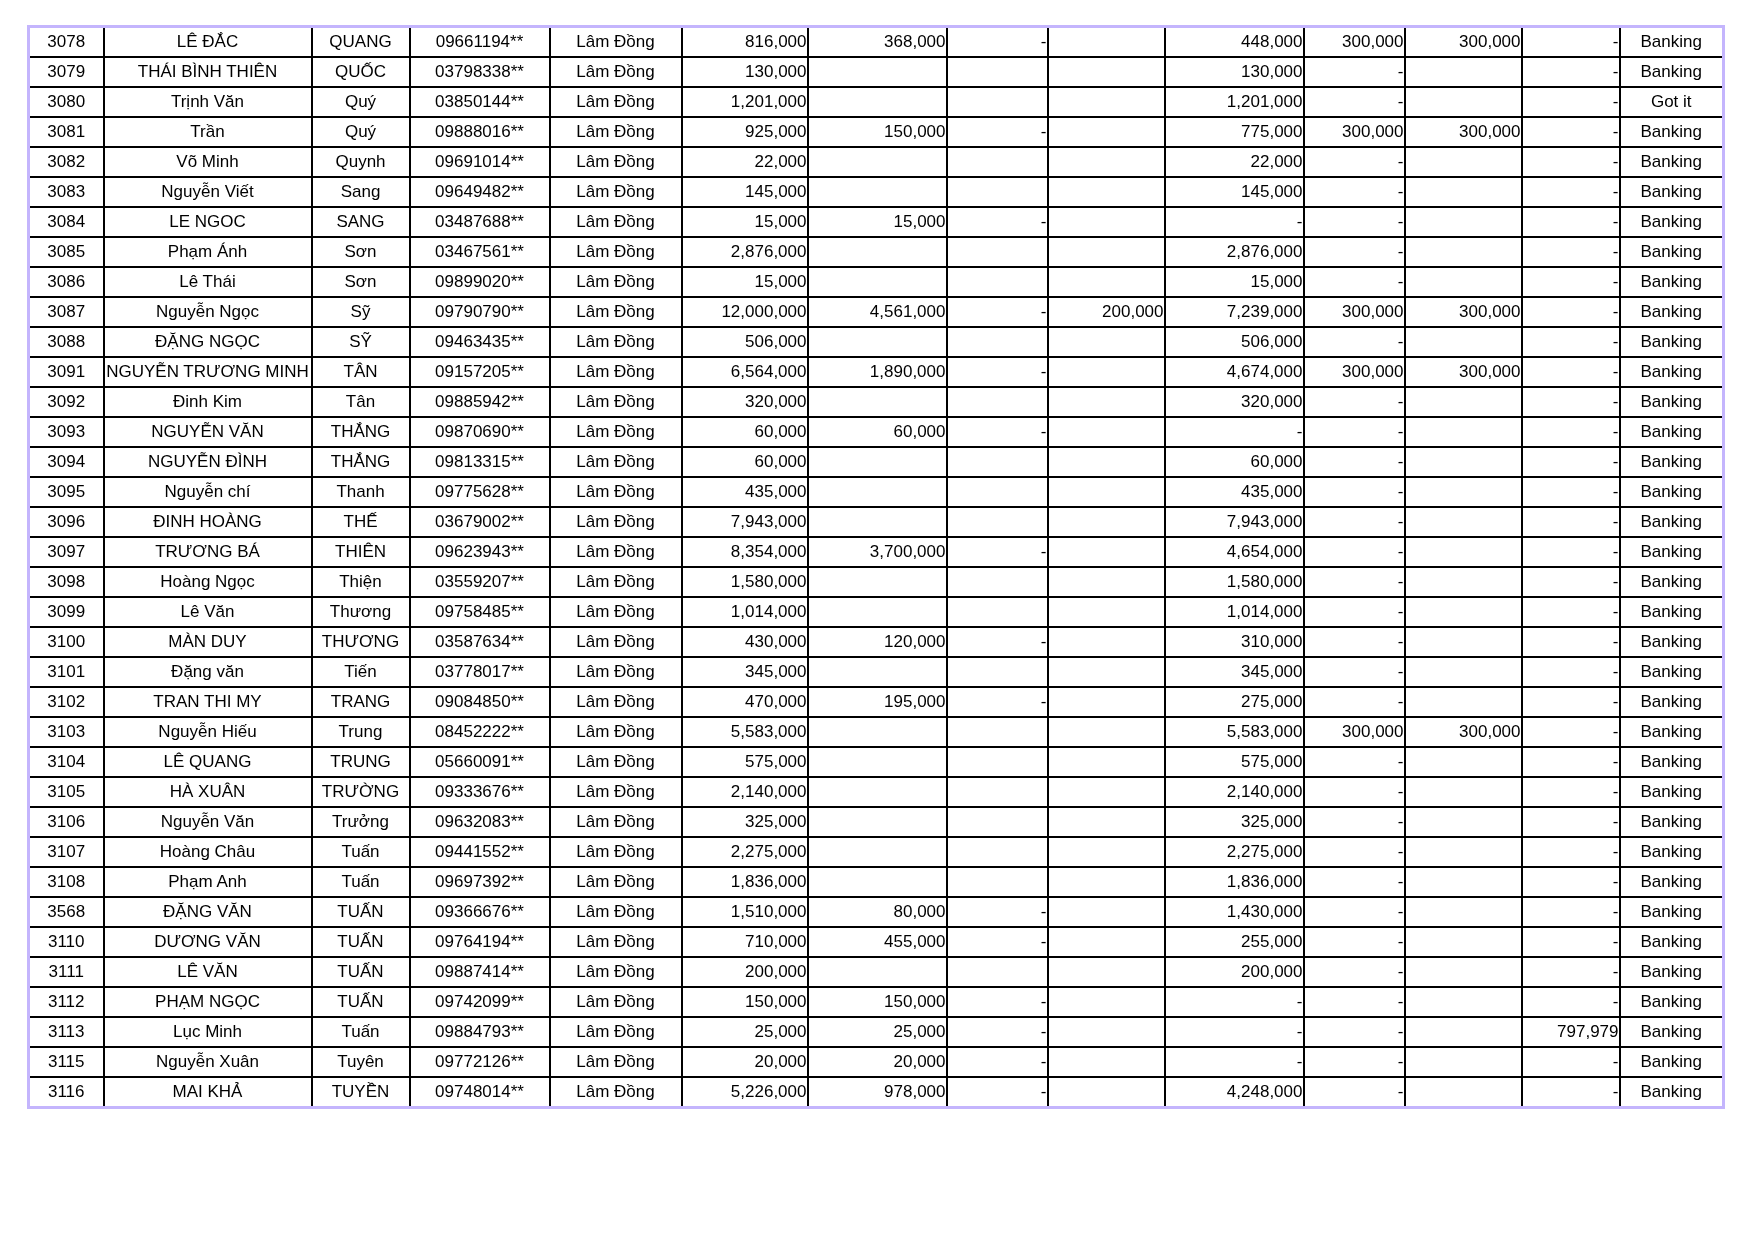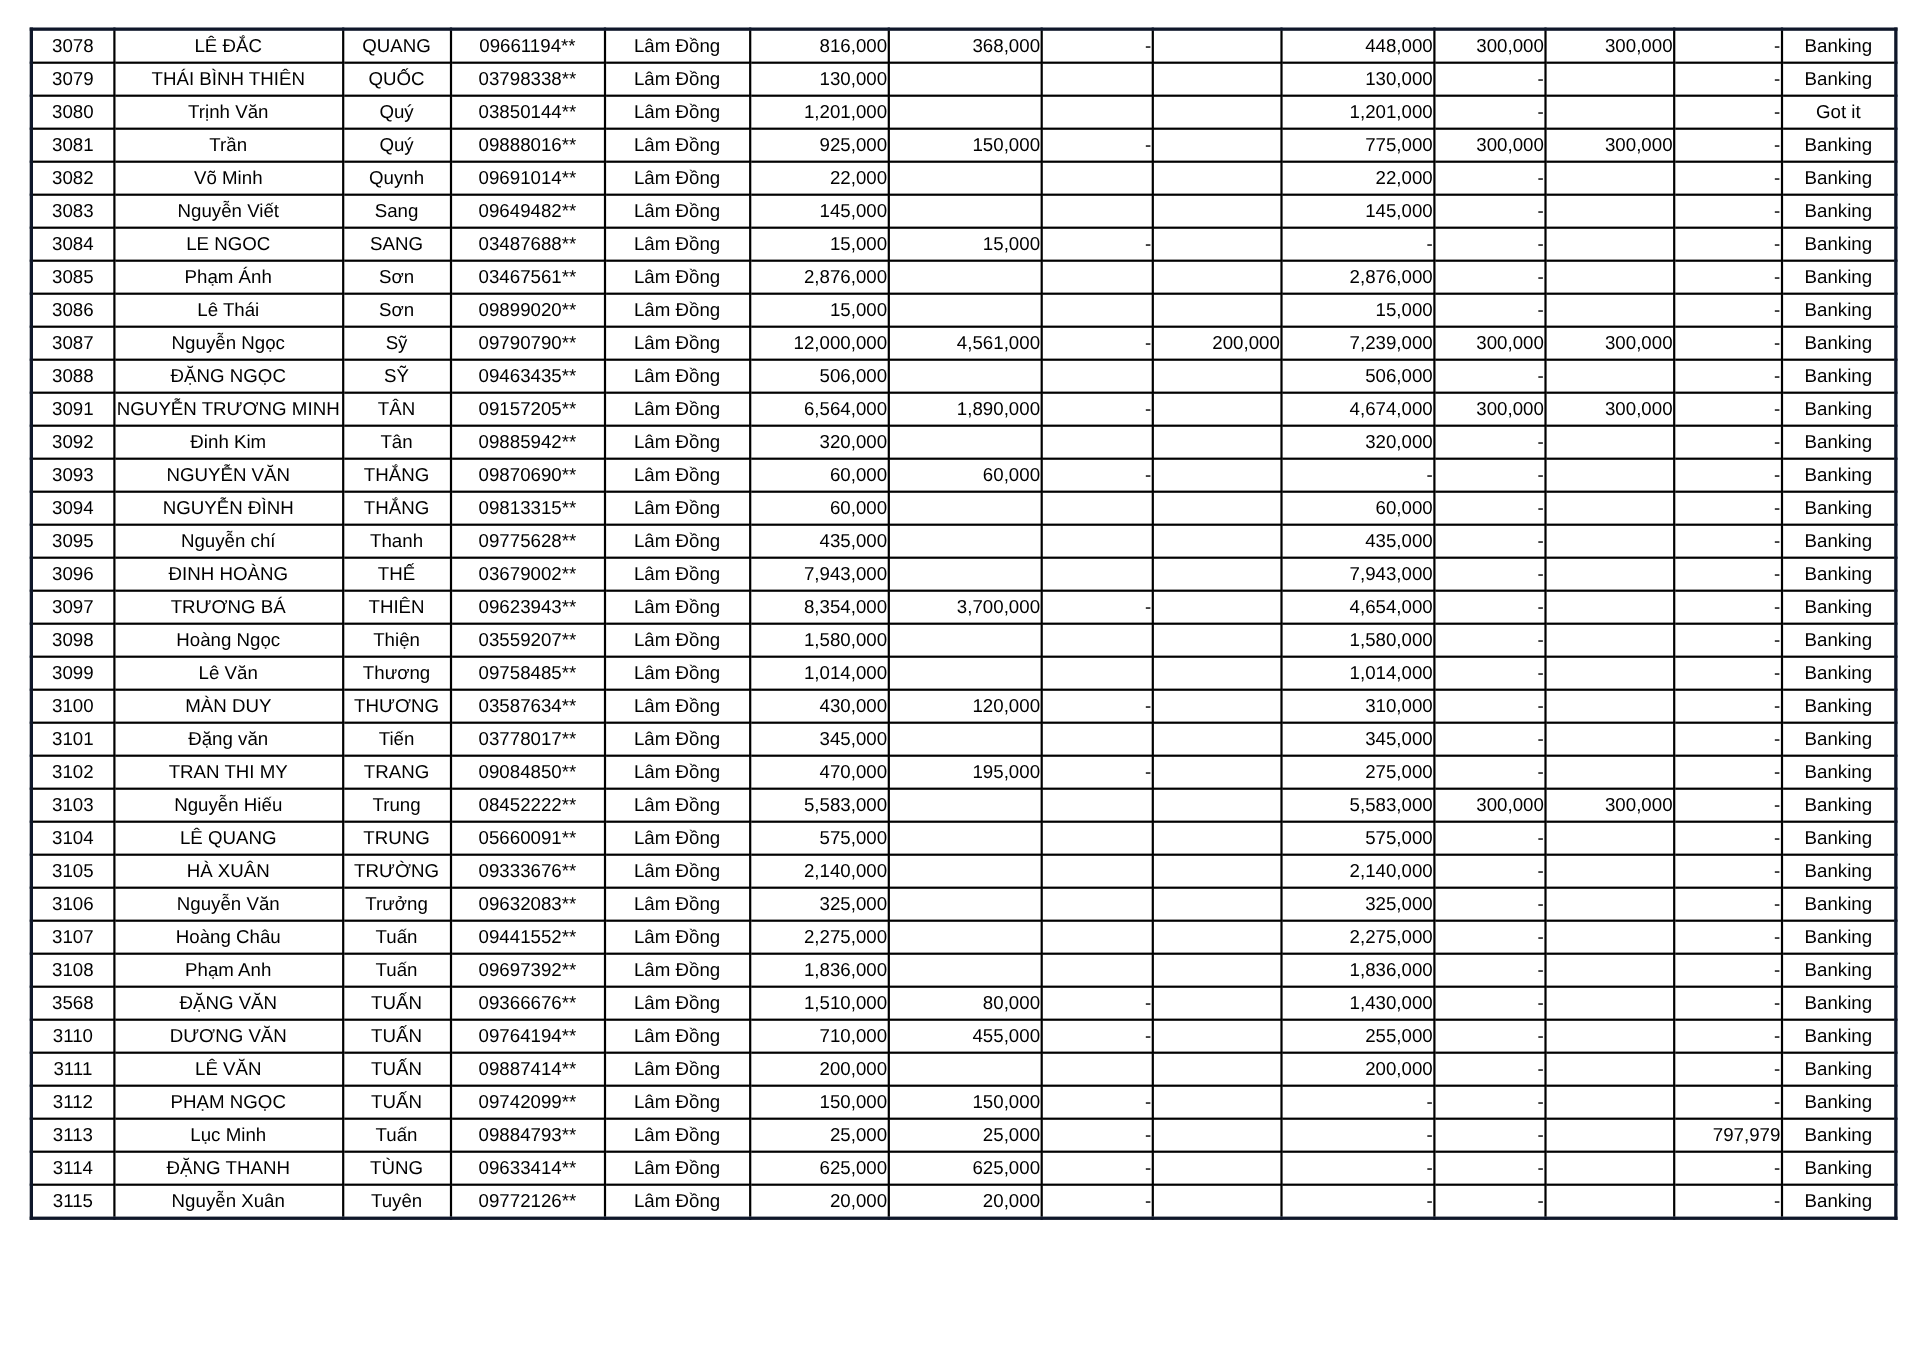--- a/index.html
+++ b/index.html
@@ -12,21 +12,21 @@
     overflow: hidden;
   }
   .sheet {
     position: absolute;
     left: 27px;
     top: 25px;
   }
   table.grid {
     border-collapse: collapse;
     table-layout: fixed;
-    border: 3px solid #0f172a;
+    border: 3px solid #c4b5fd;
   }
   table.grid td {
     border: 2px solid #000000;
     height: 28px;
     line-height: 28px;
     font-size: 17px;
     color: #000000;
     white-space: nowrap;
     overflow: hidden;
     padding: 0;
@@ -596,46 +596,46 @@
           <td class="c-num">25,000</td>
           <td class="c-dash">-</td>
           <td class="c-num"></td>
           <td class="c-dash">-</td>
           <td class="c-dash">-</td>
           <td class="c-num"></td>
           <td class="c-num">797,979</td>
           <td class="c-center">Banking</td>
         </tr>
         <tr>
-          <td class="c-center">3114</td>
-          <td class="c-center">ĐẶNG THANH</td>
-          <td class="c-center">TÙNG</td>
-          <td class="c-center">09633414**</td>
-          <td class="c-center">Lâm Đồng</td>
-          <td class="c-num">625,000</td>
-          <td class="c-num">625,000</td>
-          <td class="c-dash">-</td>
-          <td class="c-num"></td>
-          <td class="c-dash">-</td>
-          <td class="c-dash">-</td>
-          <td class="c-num"></td>
-          <td class="c-dash">-</td>
-          <td class="c-center">Banking</td>
-        </tr>
-        <tr>
           <td class="c-center">3115</td>
           <td class="c-center">Nguyễn Xuân</td>
           <td class="c-center">Tuyên</td>
           <td class="c-center">09772126**</td>
           <td class="c-center">Lâm Đồng</td>
           <td class="c-num">20,000</td>
           <td class="c-num">20,000</td>
           <td class="c-dash">-</td>
           <td class="c-num"></td>
           <td class="c-dash">-</td>
+          <td class="c-dash">-</td>
+          <td class="c-num"></td>
+          <td class="c-dash">-</td>
+          <td class="c-center">Banking</td>
+        </tr>
+        <tr>
+          <td class="c-center">3116</td>
+          <td class="c-center">MAI KHẢ</td>
+          <td class="c-center">TUYỀN</td>
+          <td class="c-center">09748014**</td>
+          <td class="c-center">Lâm Đồng</td>
+          <td class="c-num">5,226,000</td>
+          <td class="c-num">978,000</td>
+          <td class="c-dash">-</td>
+          <td class="c-num"></td>
+          <td class="c-num">4,248,000</td>
           <td class="c-dash">-</td>
           <td class="c-num"></td>
           <td class="c-dash">-</td>
           <td class="c-center">Banking</td>
         </tr>
       </tbody>
   </table>
 </div>
 
 </body></html>

